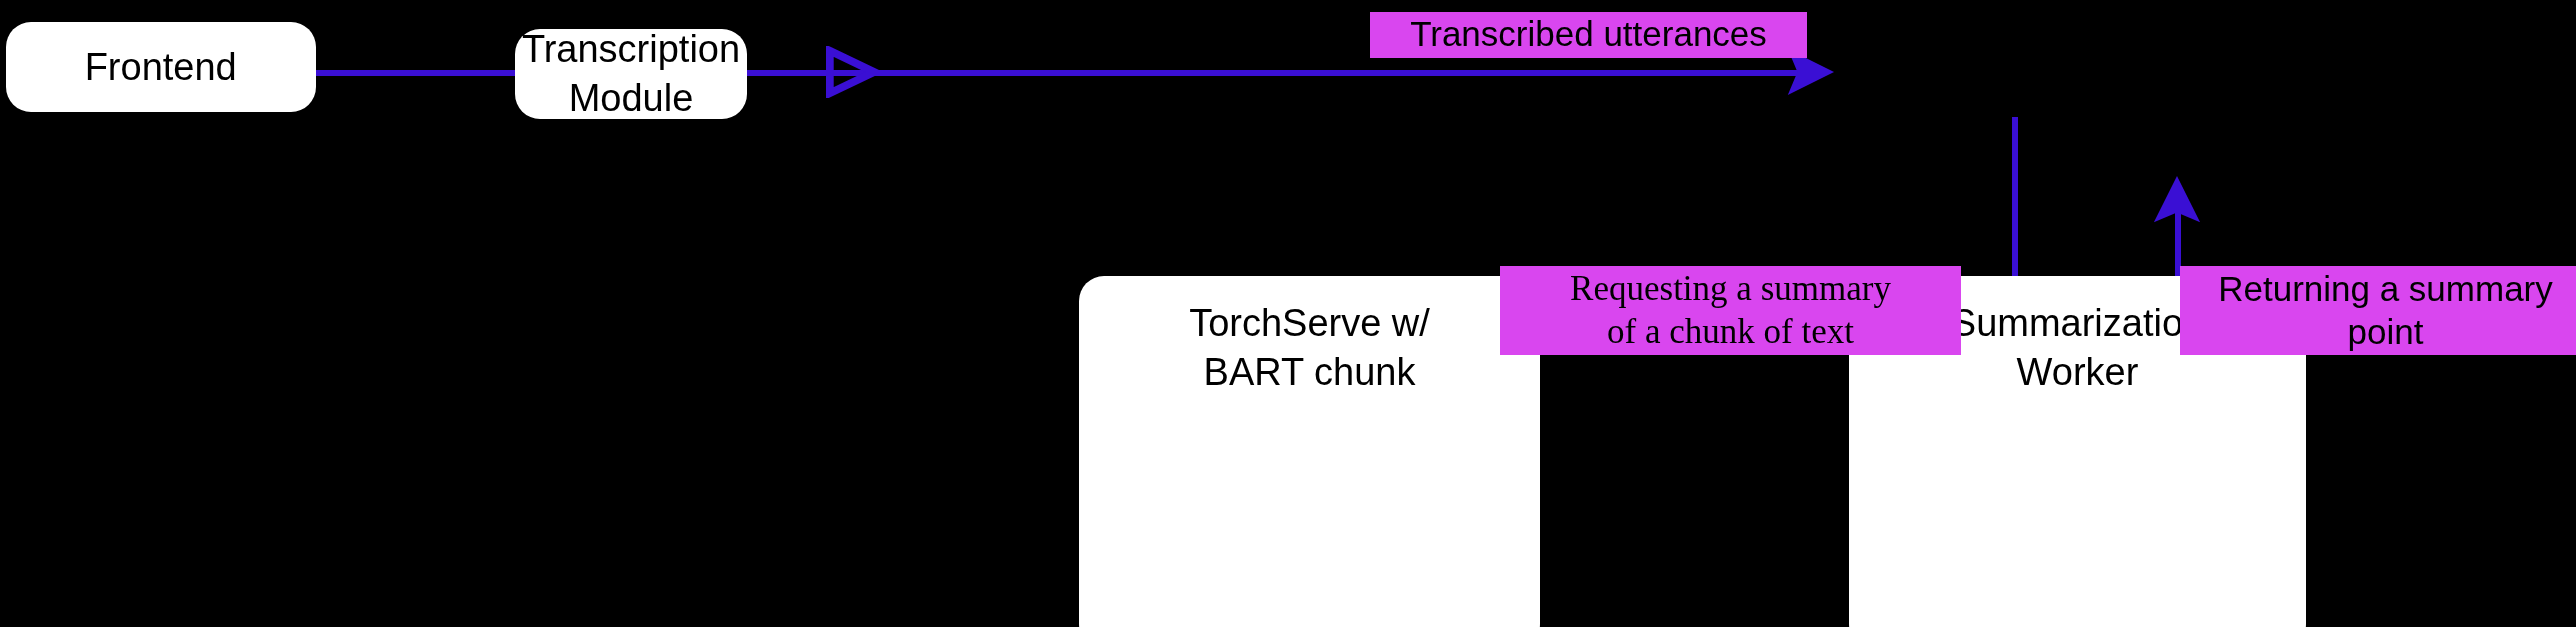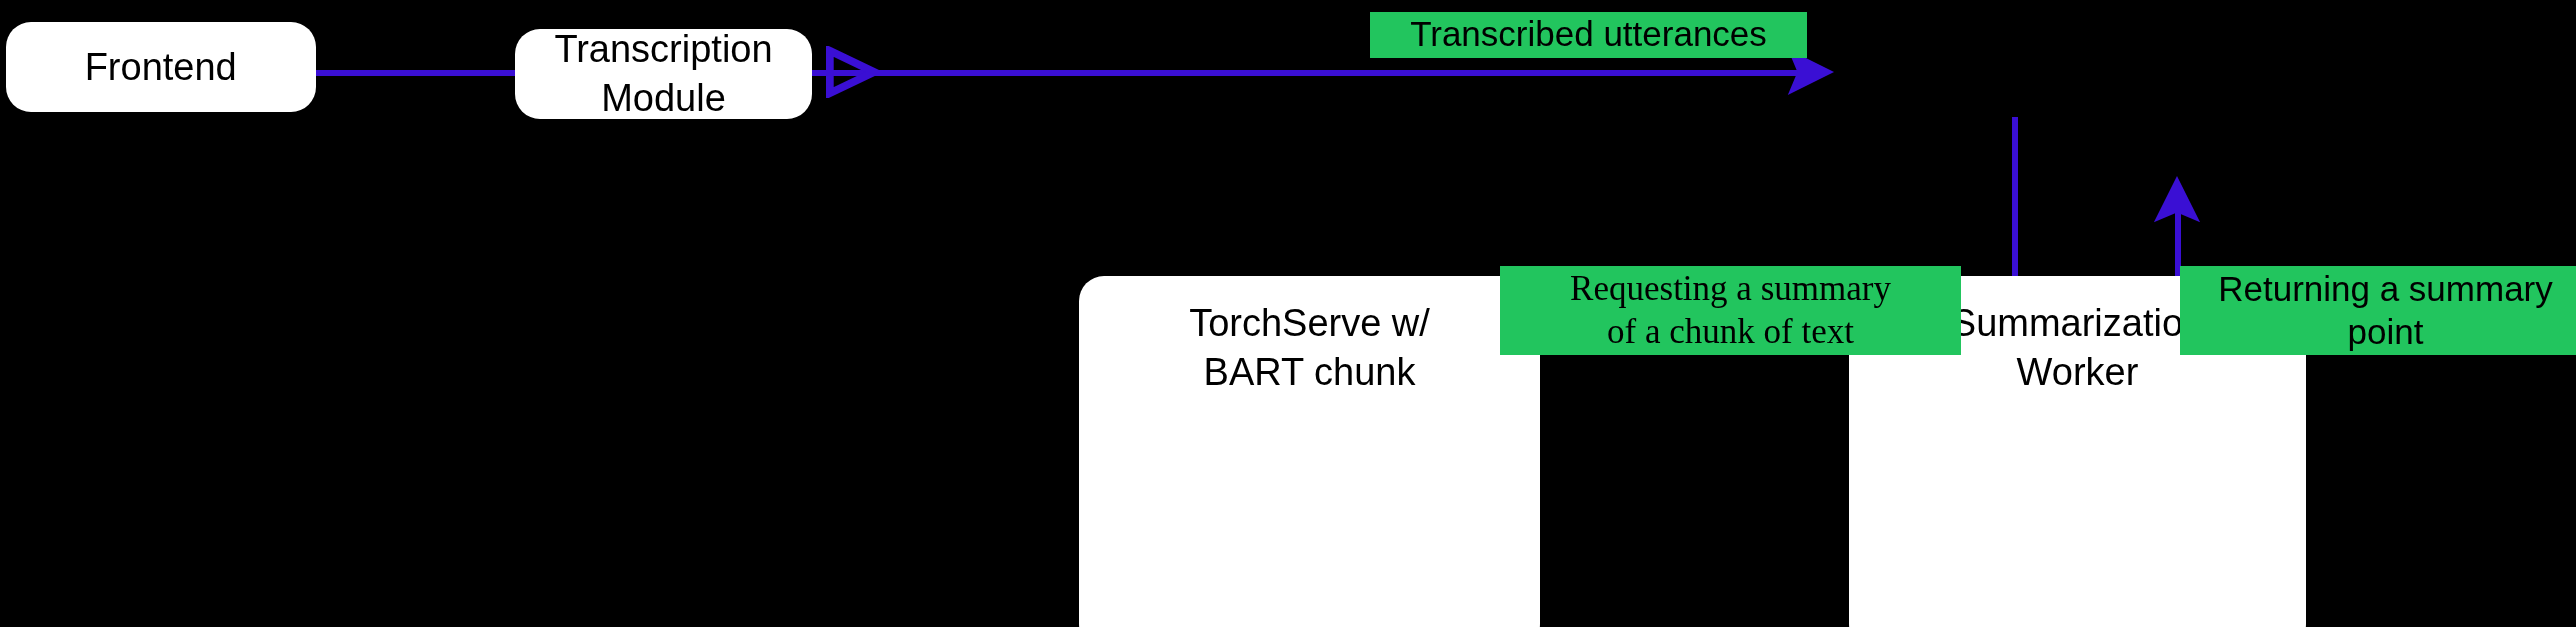--- a/index.html
+++ b/index.html
@@ -29,21 +29,21 @@
     text-align: center;
     font-size: 38px;
     line-height: 1.28;
     font-family: "Liberation Sans", sans-serif;
     box-sizing: border-box;
     padding: 5.7px 13.4px;
   }
   .node .node-label { display: block; white-space: pre-line; }
 
   #node-frontend            { left: 5.7px;    top: 22px;  width: 310px; height: 90px; }
-  #node-transcription       { left: 515px;  top: 29px;  width: 297px; height: 90px; }
+  #node-transcription       { left: 515px;  top: 29px;  width: 232px; height: 90px; }
   #node-etherpad            { left: 1839px; top: 29px;  width: 457px; height: 90px; }
   #node-torchserve          { left: 1079px; top: 276px; width: 461px; height: 96px;
                               height: 373px; border-radius: 25px; align-items: flex-start;
                               padding-top: 23px; }
   #node-summarization       { left: 1849px; top: 276px; width: 457px; height: 373px;
                               align-items: flex-start; padding-top: 23px; }
 
   
   .edge-line {
     position: absolute;
@@ -60,21 +60,21 @@
   
   .arrowhead { position: absolute; line-height: 0; }
   #edge1-head { left: 825px;  top: 46px; }
   #edge2-head { left: 1782px; top: 46px; }
   #edge3-head { left: 1988px; top: 431px; }
   #edge4-head { left: 2151px; top: 174px; }
 
   
   .edge-label {
     position: absolute;
-    background: #22c55e;
+    background: #d946ef;
     color: #000000;
     font-size: 35px;
     line-height: 1.22;
     text-align: center;
     font-family: "Liberation Sans", sans-serif;
     white-space: pre-line;
     padding: 1.9px 4.8px;
     box-sizing: border-box;
   }
   #label-transcribed  { left: 1370px; top: 11.5px;  width: 437px; }

